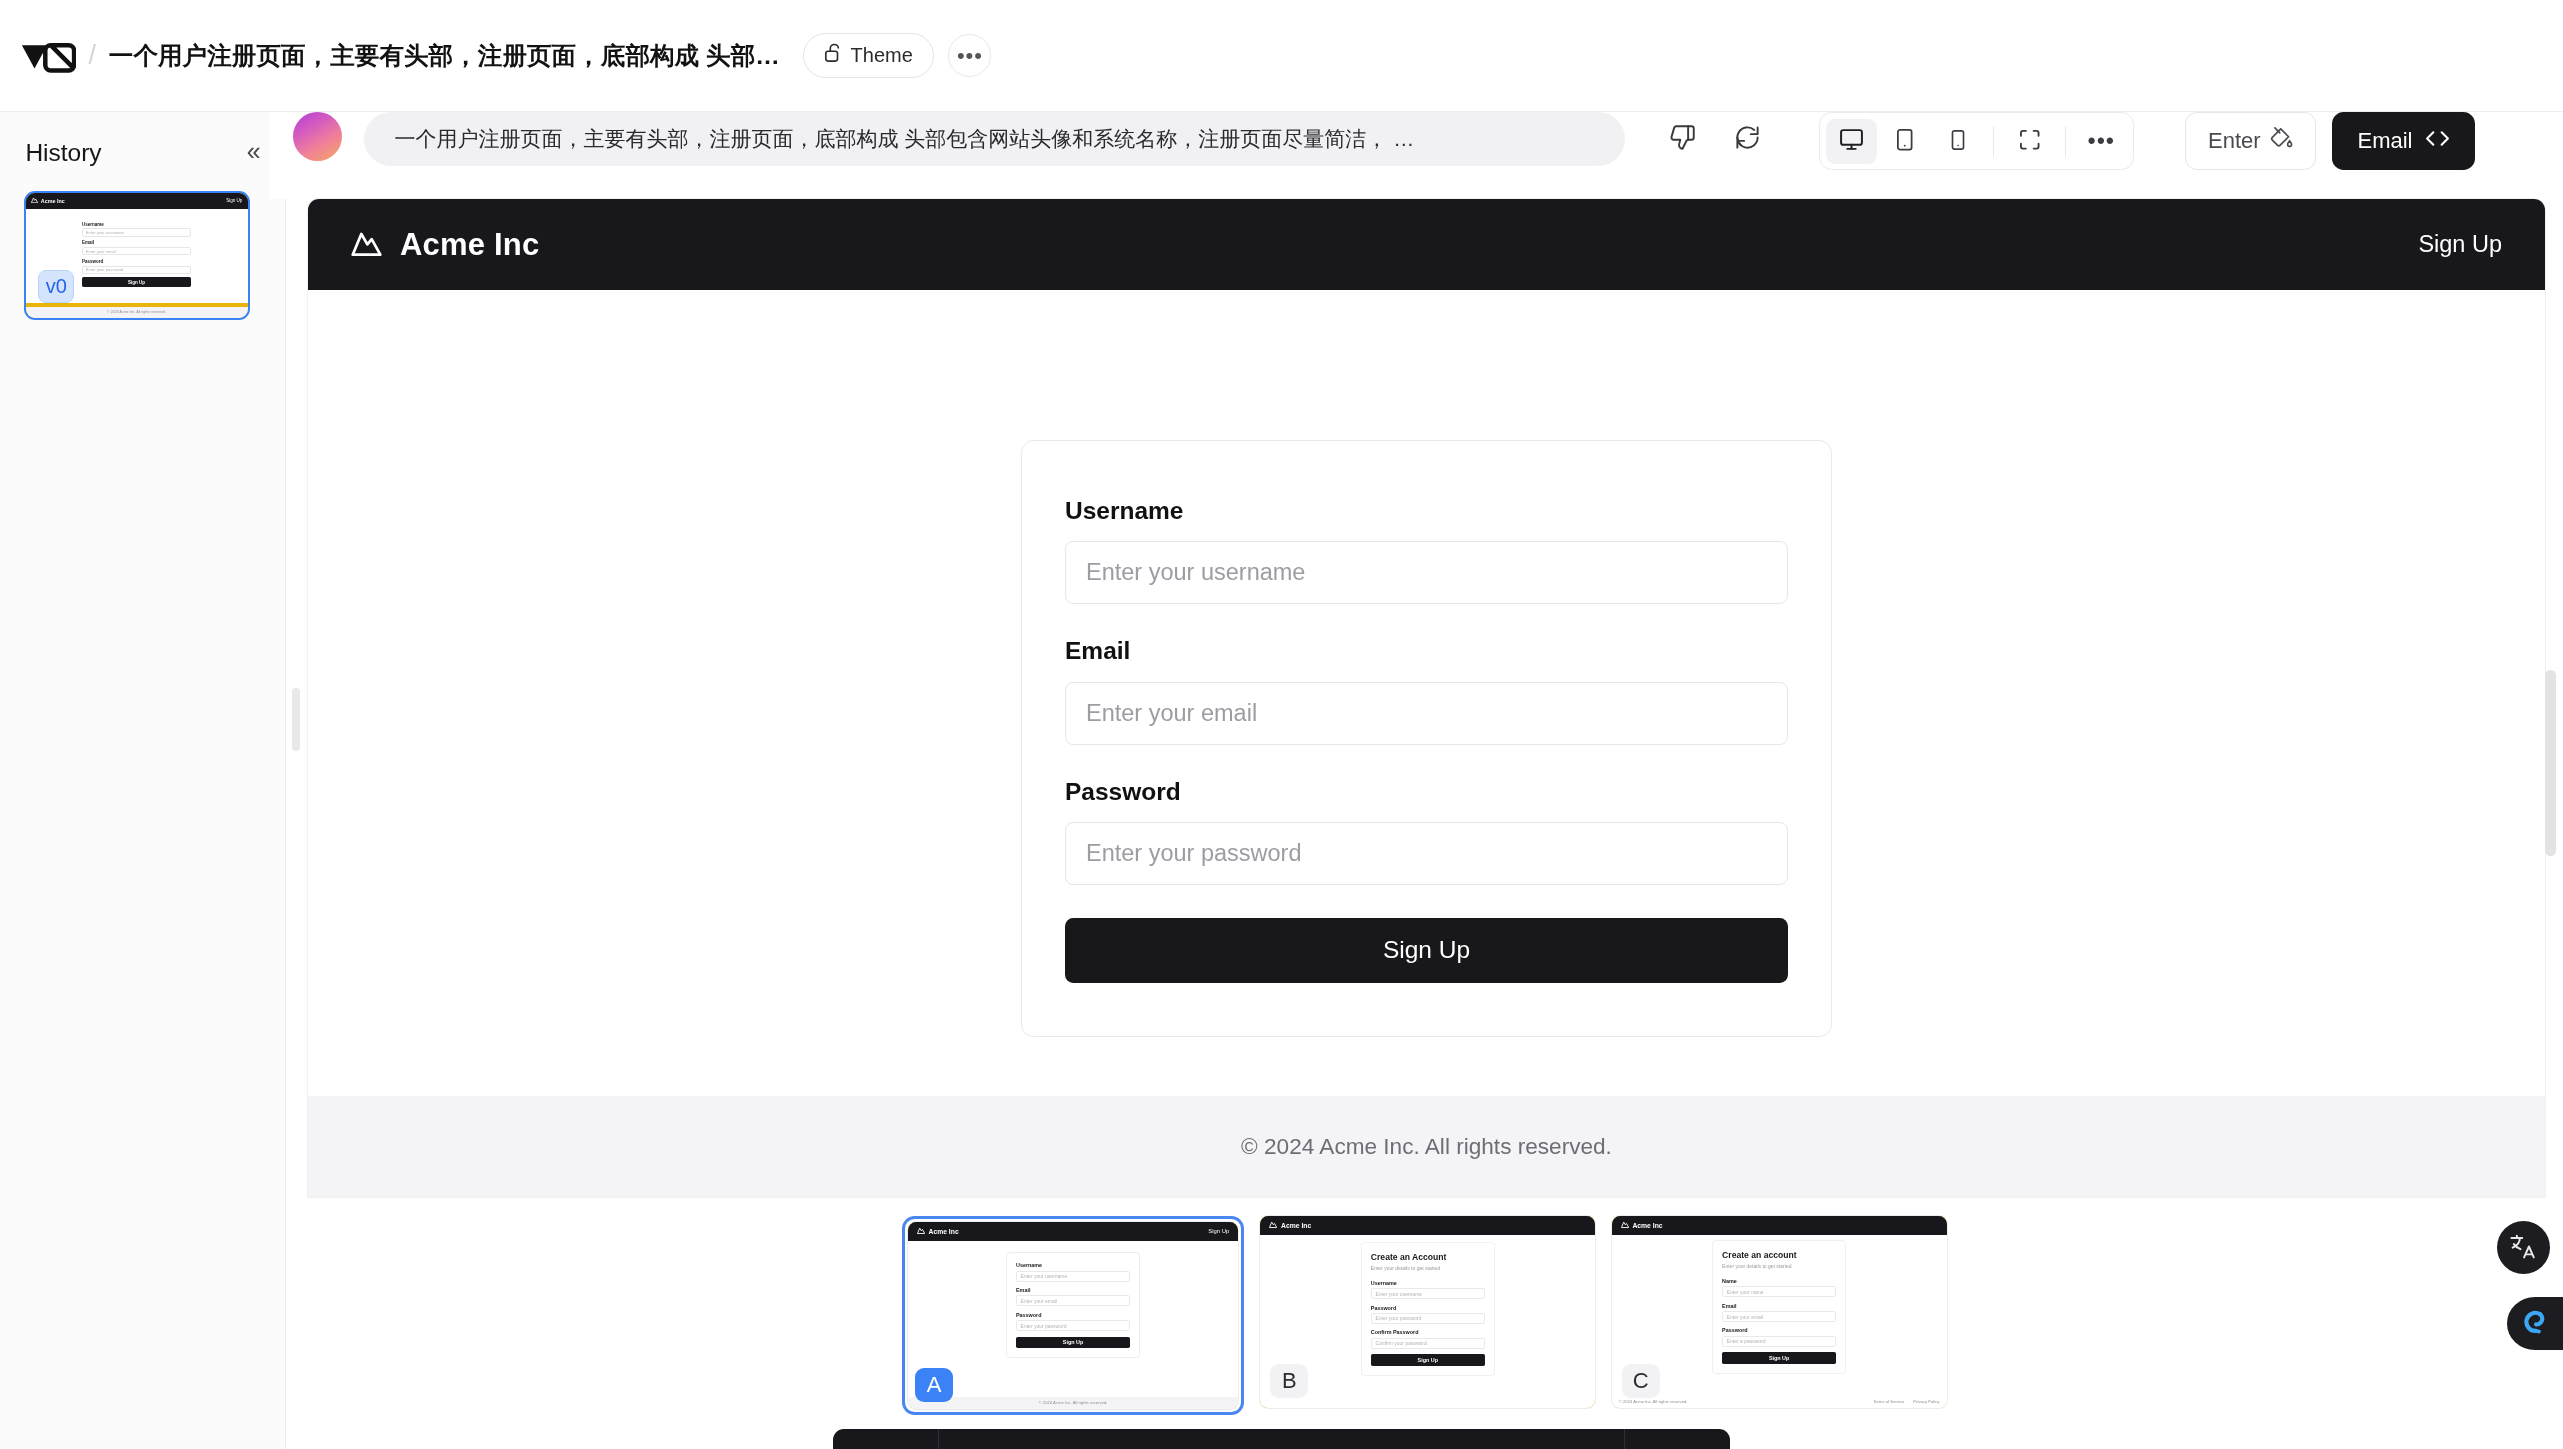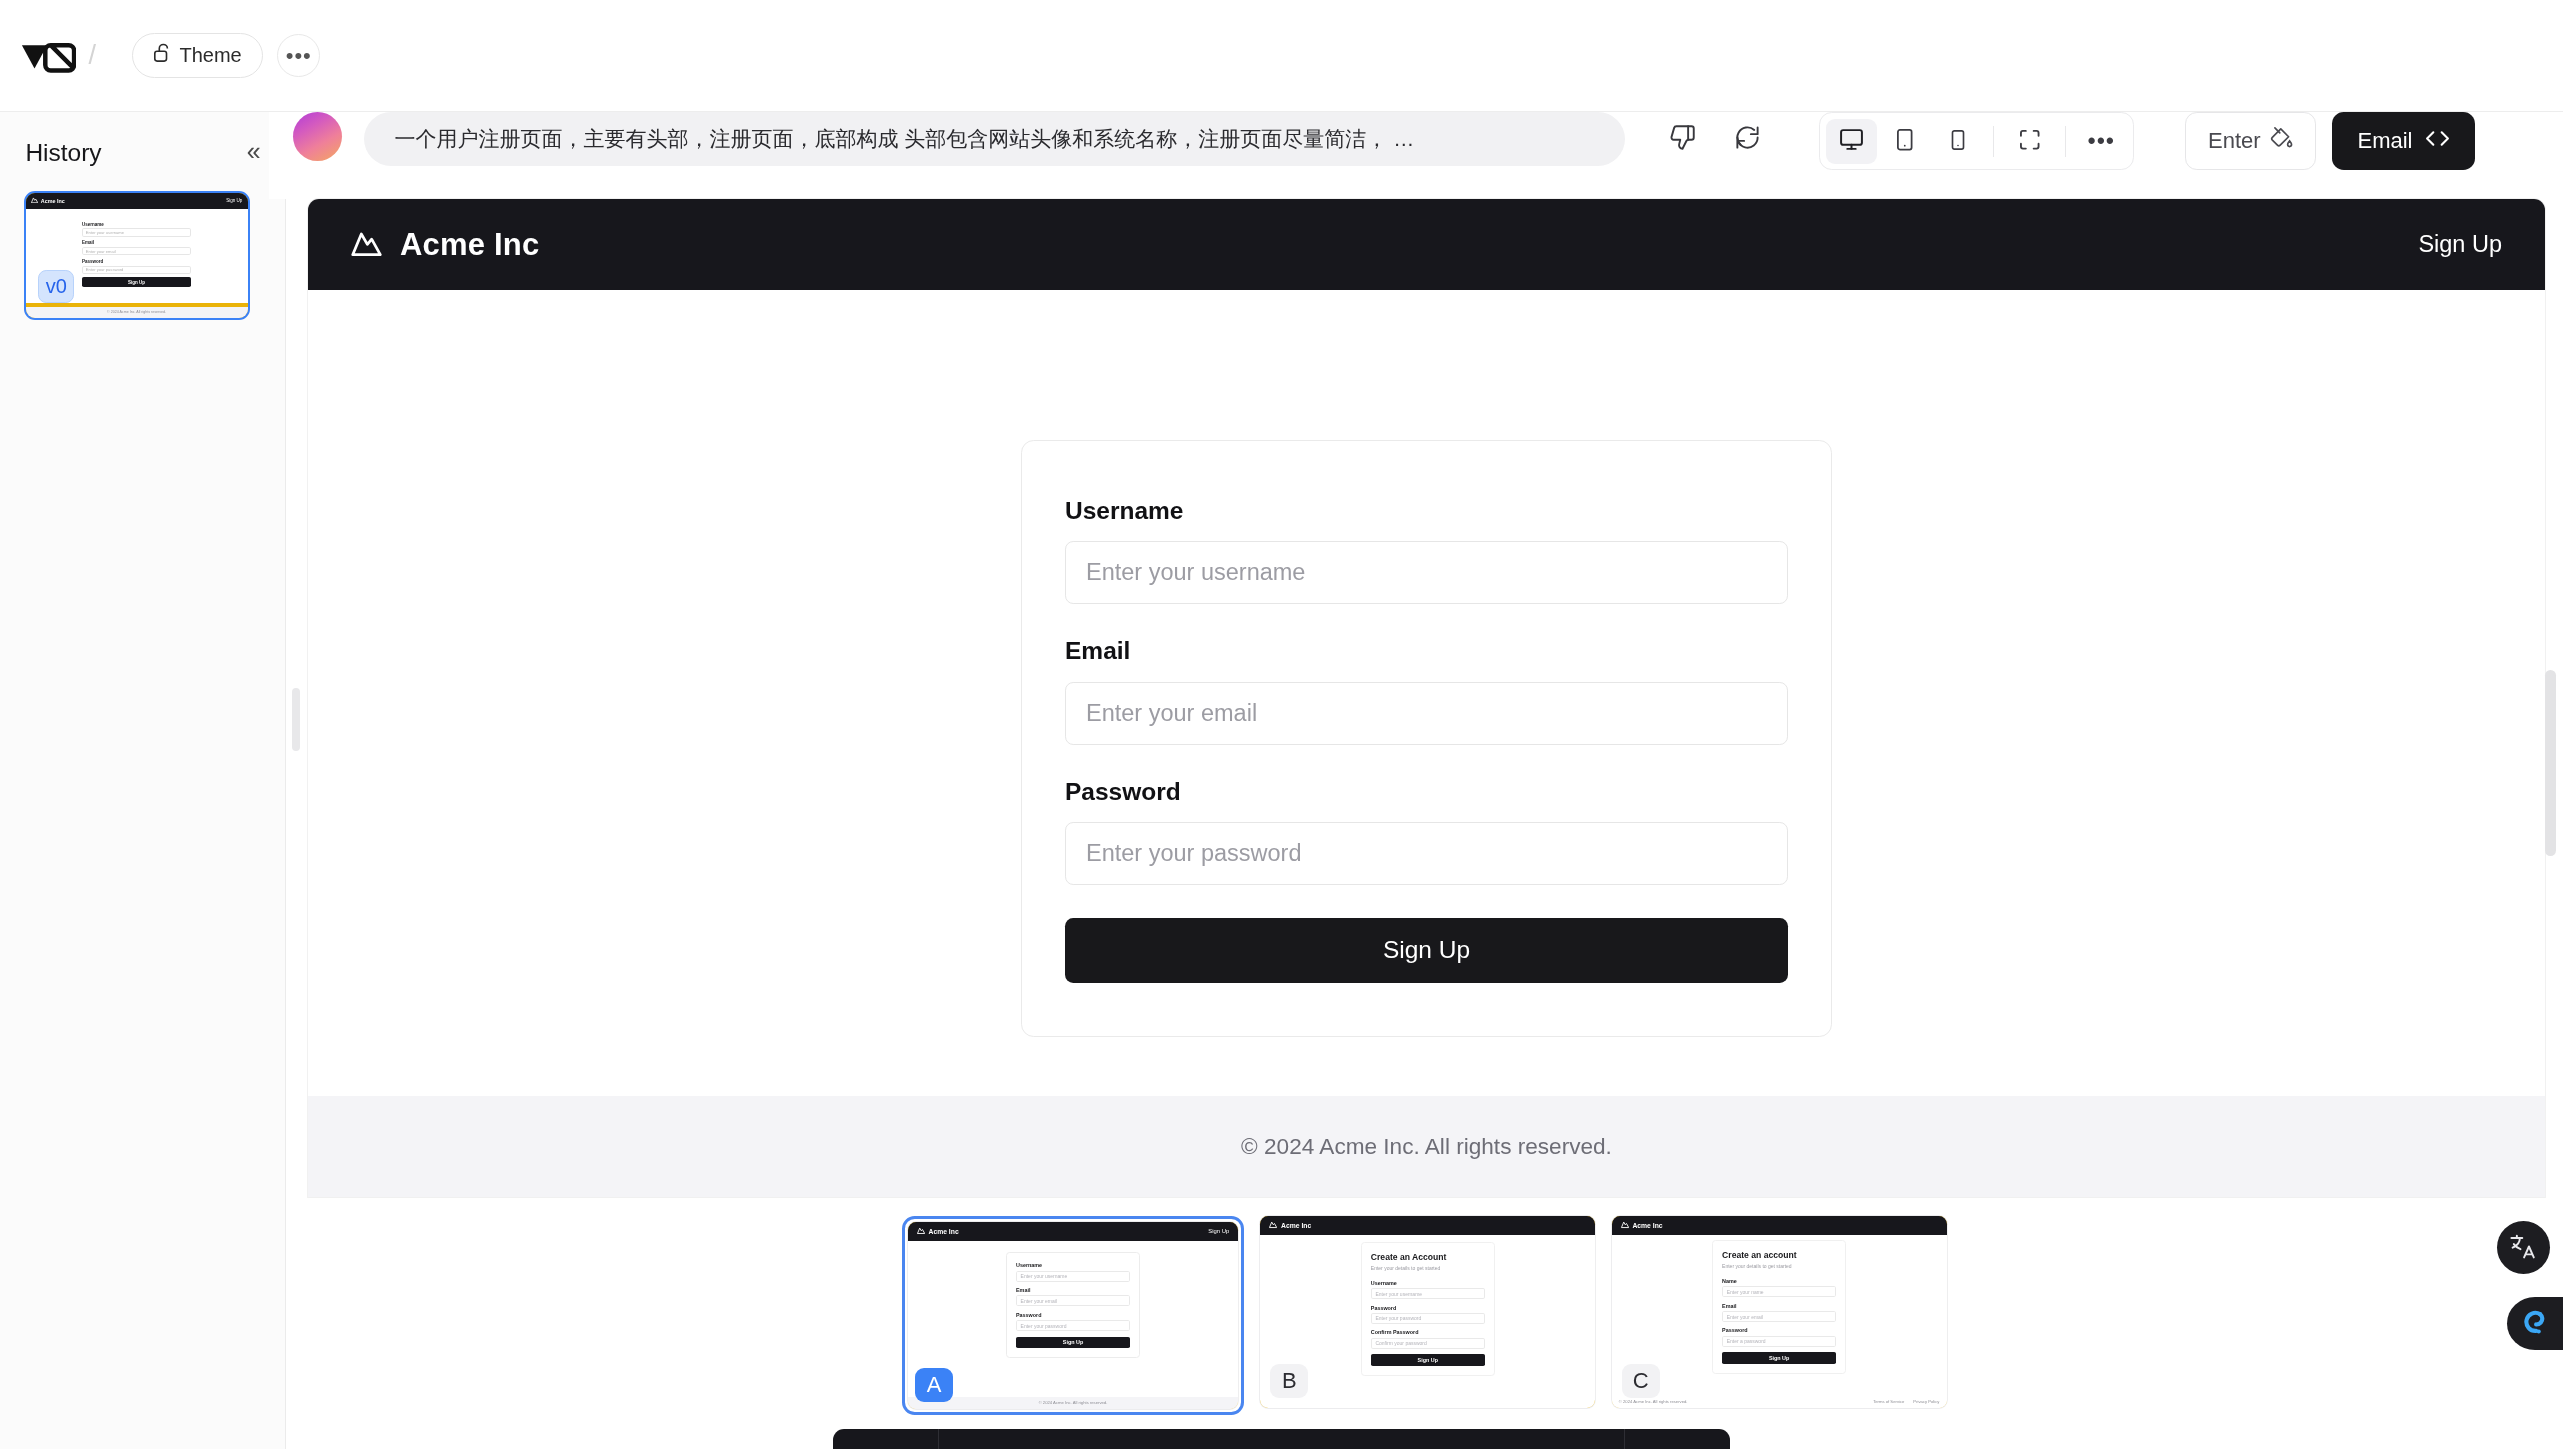--- a/index.html
+++ b/index.html
@@ -318,20 +318,21 @@
 <body>
 
 <div class="topbar">
   <span class="v0-logo">
     <svg width="56" height="36" viewBox="0 0 62 40" fill="none">
       <path d="M2 8 L16 34 L30 8 Z" fill="#111"></path>
       <path d="M34 8 h20 a6 6 0 0 1 6 6 v16 a6 6 0 0 1 -6 6 h-20 a6 6 0 0 1 -6 -6 v-16 a6 6 0 0 1 6 -6 z M34 8 L60 34" stroke="#111" stroke-width="5" fill="none"></path>
     </svg>
   </span>
   <span class="slash">/</span>
+  <span class="proj-title">一个用户注册页面，主要有头部，注册页面，底部构成 头部…</span>
 
   <div class="pill-public">
     <span>
       <svg width="18" height="20" viewBox="0 0 20 22" fill="none" stroke="#2b2b2b" stroke-width="1.8">
         <rect x="2" y="9" width="13" height="11" rx="2.5"></rect>
         <path d="M7 9 V6 a4.5 4.5 0 0 1 9 0"></path>
       </svg>
     </span>
     <span>Theme</span>
   </div>

